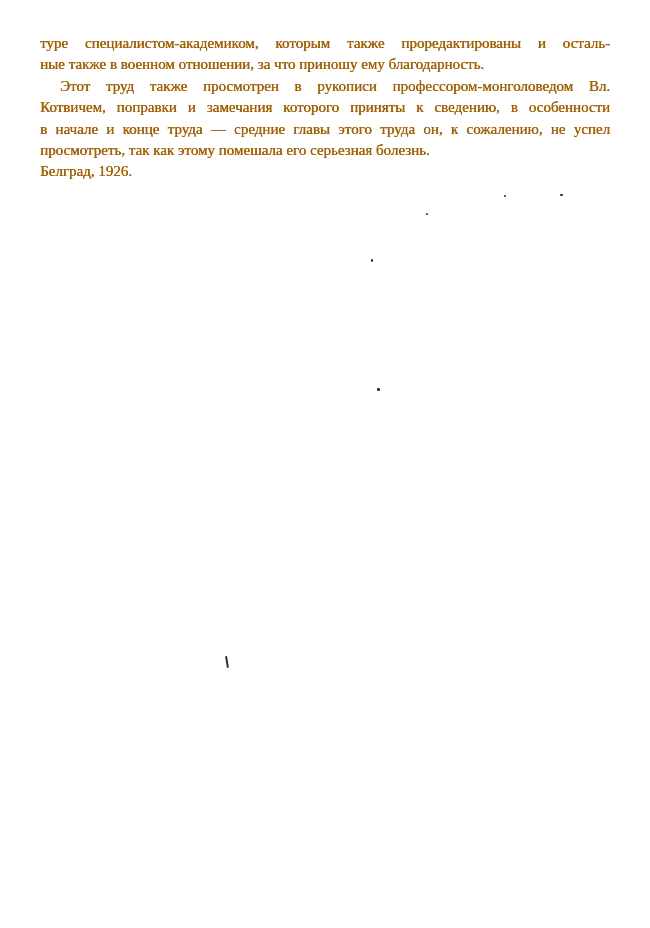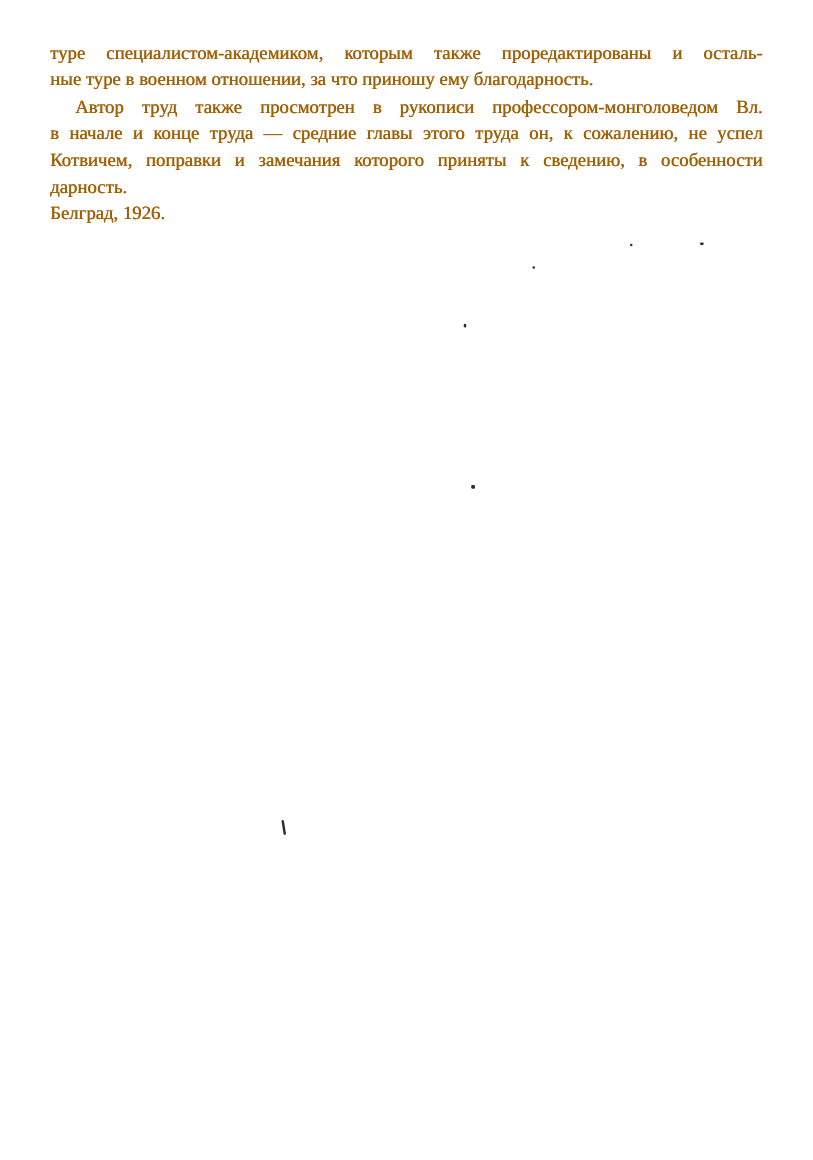--- a/index.html
+++ b/index.html
@@ -52,25 +52,25 @@
   }
 </style>
 </head>
 <body>
 
 <div class="page">
 
   <div class="text-block">
     <div id="paragraph-lines">
         <div class="line">туре специалистом-академиком, которым также проредактированы и осталь-</div>
-        <div class="line last">ные туре в военном отношении, за что приношу ему благодарность.</div>
-        <div class="line indent">Автор труд также просмотрен в рукописи профессором-монголоведом Вл.</div>
+        <div class="line last">ные также в военном отношении, за что приношу ему благодарность.</div>
+        <div class="line indent">Этот труд также просмотрен в рукописи профессором-монголоведом Вл.</div>
+        <div class="line">Котвичем, поправки и замечания которого приняты к сведению, в особенности</div>
         <div class="line">в начале и конце труда — средние главы этого труда он, к сожалению, не успел</div>
-        <div class="line">Котвичем, поправки и замечания которого приняты к сведению, в особенности</div>
-        <div class="line last">дарность.</div>
+        <div class="line last">просмотреть, так как этому помешала его серьезная болезнь.</div>
       </div>
 
 
     <div class="line last place-date-row">Белград, 1926.</div>
   </div>
 
   <div id="artifact-layer">
       <div class="artifact" style="left: 504px; top: 195px; width: 2px; height: 2px;"></div>
       <div class="artifact" style="left: 560px; top: 194px; width: 3px; height: 2px;"></div>
       <div class="artifact" style="left: 426px; top: 213px; width: 2px; height: 2px;"></div>

